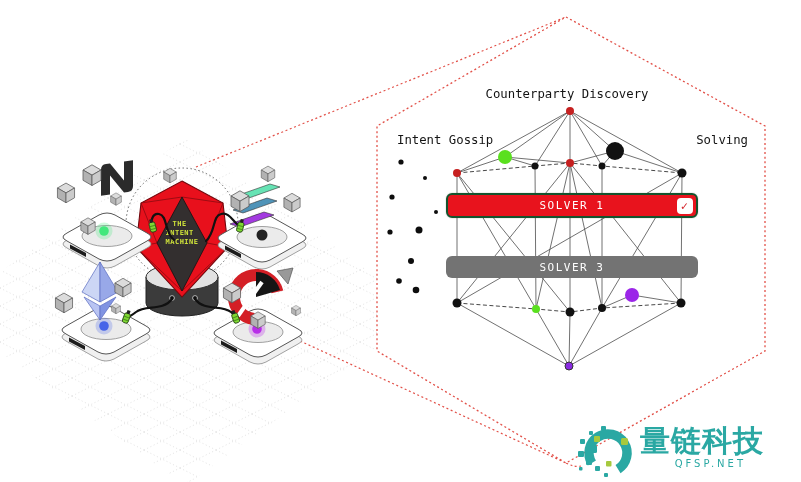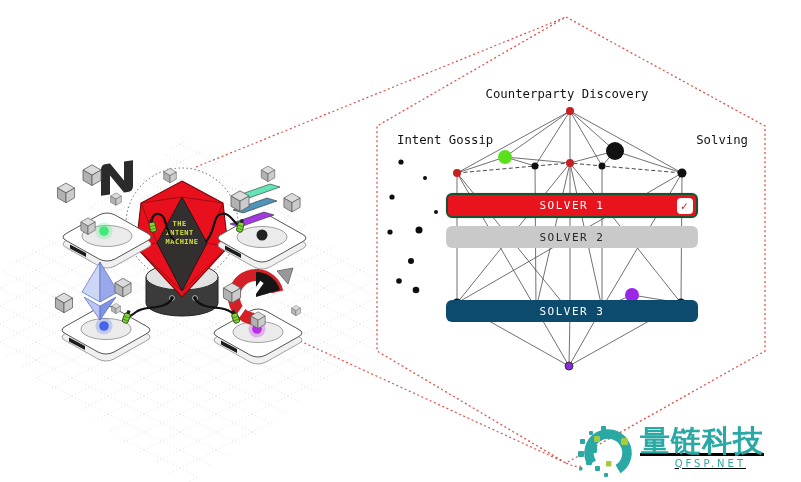--- a/index.html
+++ b/index.html
@@ -5,27 +5,27 @@
   html,body{margin:0;padding:0;background:#fff;}
   #stage{position:relative;width:801px;height:482px;background:#fff;overflow:hidden;
          font-family:"DejaVu Sans Mono",monospace;}
   #art{position:absolute;left:0;top:0;}
   .solver{position:absolute;left:446px;width:252px;border-radius:6px;
           display:flex;align-items:center;justify-content:center;
           font-size:11px;letter-spacing:1.5px;box-sizing:border-box;}
   .solver-1{top:193px;height:25px;background:#e8131d;color:#fff;border:2px solid #14532d;
             box-shadow:0 0 0 1px rgba(0,0,0,0.06);}
   .solver-2{top:226px;height:22px;background:#c9c9c9;color:#262626;}
-  .solver-3{top:256px;height:22px;background:#0c4a6e;color:#ffffff;margin-top:44px;}
+  .solver-3{top:256px;height:22px;background:#737373;color:#ffffff;}
   .checkbox{position:absolute;right:3px;top:50%;transform:translateY(-50%);
             width:16px;height:16px;background:#fff;border-radius:4px;
             display:flex;align-items:center;justify-content:center;
             color:#d41f26;font-size:12px;font-weight:bold;line-height:1;}
   #watermark{position:absolute;left:577px;top:425px;display:flex;align-items:flex-start;gap:5px;}
-  #wm-text{display:flex;flex-direction:column;align-items:center;text-decoration:underline;}
+  #wm-text{display:flex;flex-direction:column;align-items:center;}
   #wm-brand{font-family:"DejaVu Sans",sans-serif;font-size:30px;line-height:1.05;
             font-weight:bold;color:#2aa8a3;letter-spacing:1px;white-space:nowrap;}
   #wm-site{font-family:"DejaVu Sans",sans-serif;font-size:10px;letter-spacing:3px;
            color:#2aa8a3;margin-top:1px;align-self:flex-end;margin-right:18px;}
 </style>
 </head>
 <body>
 
 <div id="stage">
 
@@ -205,23 +205,20 @@
     <use href="#plug" transform="translate(236,319) rotate(-20)"></use>
   </g>
 </svg>
 
 <div class="solver solver-1">
   <span>SOLVER 1</span>
   <span class="checkbox">
     <span>✓</span>
   </span>
 </div>
-<div class="solver solver-2">
-  <span>SOLVER 2</span>
-</div>
 <div class="solver solver-3">
   <span>SOLVER 3</span>
 </div>
 
 <div id="watermark">
   <svg width="58" height="56" viewBox="0 0 58 56">
     <circle cx="31" cy="28" r="19" fill="none" stroke="#2aa8a3" stroke-width="9.5" stroke-dasharray="89 31" transform="rotate(148 31 28)"></circle>
     <g fill="#2aa8a3">
       <rect x="24" y="1" width="5" height="5" rx="1"></rect>
       <rect x="12" y="6" width="4" height="4" rx="1"></rect>

